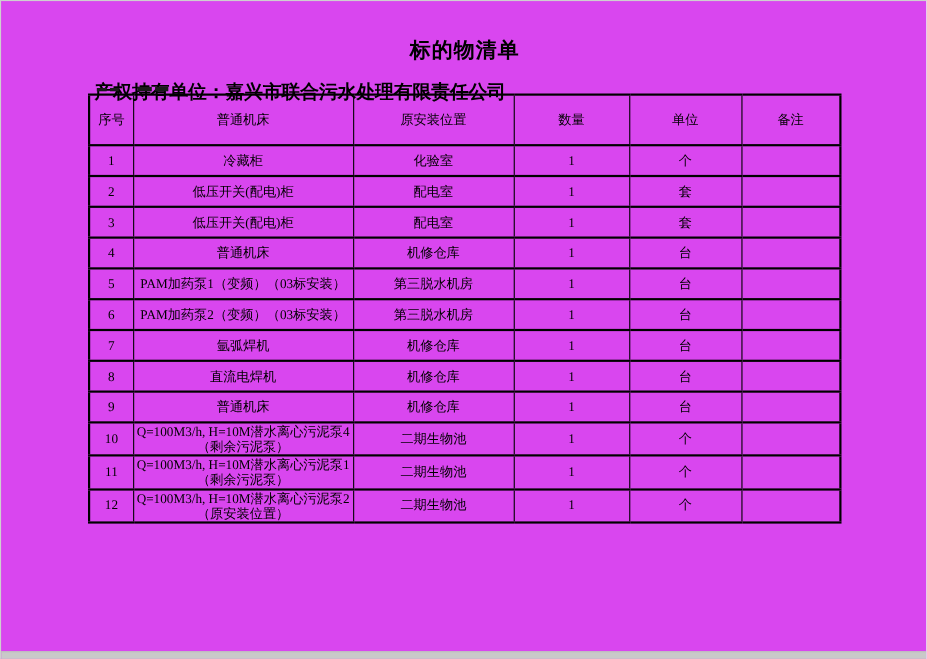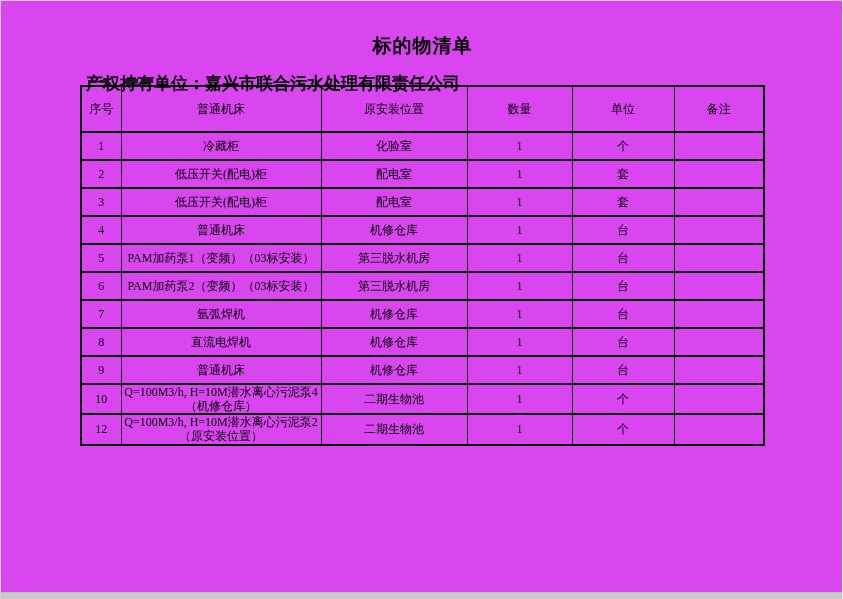--- a/index.html
+++ b/index.html
@@ -181,21 +181,29 @@
       <tr class="row-std">
         <td>9</td>
         <td>普通机床</td>
         <td>机修仓库</td>
         <td>1</td>
         <td>台</td>
         <td></td>
       </tr>
       <tr class="row-2line">
         <td>10</td>
-        <td class="name-small">Q=100M3/h, H=10M潜水离心污泥泵4（机修仓库）</td>
+        <td class="name-small">Q=100M3/h, H=10M潜水离心污泥泵4（剩余污泥泵）</td>
+        <td>二期生物池</td>
+        <td>1</td>
+        <td>个</td>
+        <td></td>
+      </tr>
+      <tr class="row-2line">
+        <td>11</td>
+        <td class="name-small">Q=100M3/h, H=10M潜水离心污泥泵1（剩余污泥泵）</td>
         <td>二期生物池</td>
         <td>1</td>
         <td>个</td>
         <td></td>
       </tr>
       <tr class="row-2line">
         <td>12</td>
         <td class="name-small">Q=100M3/h, H=10M潜水离心污泥泵2（原安装位置）</td>
         <td>二期生物池</td>
         <td>1</td>

